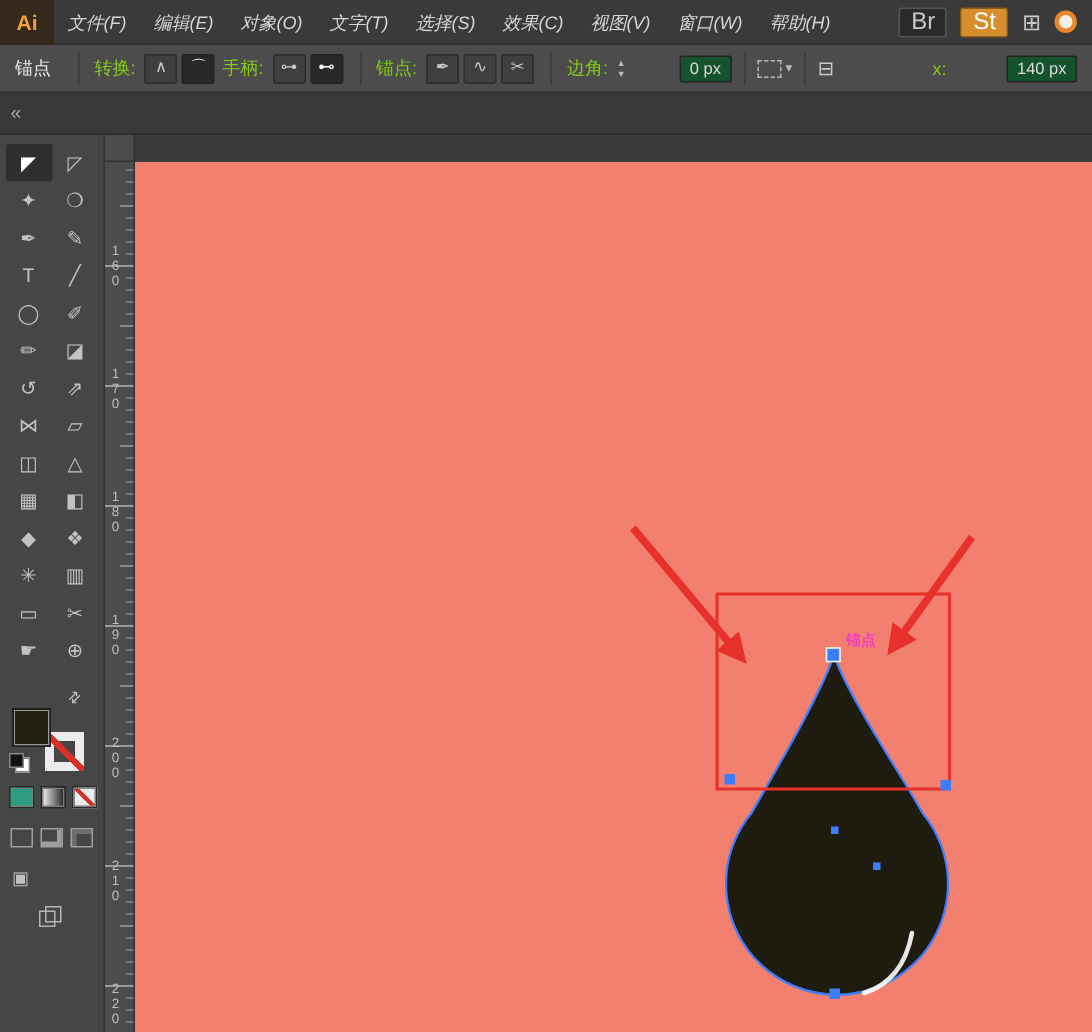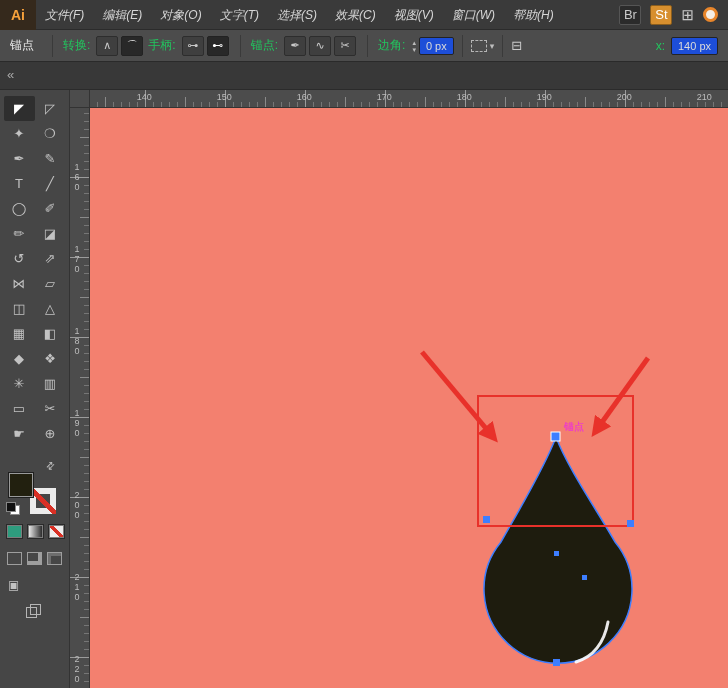--- a/index.html
+++ b/index.html
@@ -4,36 +4,36 @@
 <style>
   html,body{margin:0;padding:0;background:#2b2b2b;}
   *{box-sizing:border-box;font-family:"Liberation Sans","DejaVu Sans",sans-serif;}
   #app{position:relative;width:728px;height:688px;background:#3A3A3A;overflow:hidden;}
 
   
   .menu-bar{position:absolute;left:0;top:0;width:728px;height:30px;background:#3A3A3A;display:flex;align-items:center;border-bottom:1px solid #2B2B2B;}
   .ai-logo{width:36px;height:30px;background:#35291C;color:#F7A13B;font-weight:bold;font-size:14px;display:flex;align-items:center;justify-content:center;}
   .menu-item{color:#D6D6D6;font-size:12px;padding:0 9px;height:30px;line-height:30px;cursor:default;}
   .menu-right{margin-left:auto;display:flex;align-items:center;gap:9px;padding-right:10px;}
-  .sq-icon{width:22px;height:20px;font-size:13px;display:flex;align-items:center;justify-content:center;border-radius:2px;}
+  .sq-icon{width:32px;height:20px;font-size:16px;display:flex;align-items:center;justify-content:center;border-radius:2px;}
   .br-icon{background:#2B2B2B;border:1px solid #555;color:#C9C9C9;}
   .st-icon{background:#D78F2E;color:#FFFFFF;border:1px solid #8a5d1d;}
   .ws-icon{color:#C9C9C9;font-size:15px;}
   .cc-icon{width:15px;height:15px;border:3px solid #E8862B;border-radius:50%;background:#F5EFE6;}
 
   
   .control-bar{position:absolute;left:0;top:30px;width:728px;height:32px;background:#4C4C4C;display:flex;align-items:center;padding:0 8px;border-bottom:1px solid #2A2A2A;}
-  .clabel{color:#22c55e;font-size:12px;margin:0 6px 0 2px;white-space:nowrap;}
+  .clabel{color:#84cc16;font-size:12px;margin:0 6px 0 2px;white-space:nowrap;}
   .context{color:#EAEAEA;margin-right:10px;}
   .sep{width:1px;height:22px;background:#3A3A3A;margin:0 8px;flex:0 0 1px;}
   .cbtn{width:22px;height:20px;background:#3F3F3F;border:1px solid #2D2D2D;border-radius:2px;color:#C9C9C9;font-size:11px;line-height:17px;text-align:center;margin-right:3px;padding:0;}
   .cbtn.pressed{background:#282828;color:#FFFFFF;border-color:#222;}
   .corner-link{cursor:pointer;}
   .spin{display:flex;flex-direction:column;color:#BDBDBD;font-size:7px;line-height:7px;margin:0 3px 0 1px;}
-  .field{background:#1d4ed8;border:1px solid #232323;color:#DADADA;font-size:11px;height:18px;line-height:16px;padding:0 6px;border-radius:2px;white-space:nowrap;}
+  .field{background:#14532d;border:1px solid #232323;color:#DADADA;font-size:11px;height:18px;line-height:16px;padding:0 6px;border-radius:2px;white-space:nowrap;margin-left:34px;}
   .dashed-icon{width:16px;height:12px;border:1px dashed #B5B5B5;margin-right:3px;}
   .chev{color:#BDBDBD;font-size:9px;}
   .ref-icon{color:#C9C9C9;font-size:13px;}
   .x-group{margin-left:auto;display:flex;align-items:center;margin-right:2px;}
 
   
   .tab-bar{position:absolute;left:0;top:62px;width:728px;height:28px;background:#383838;border-bottom:1px solid #2B2B2B;}
   .collapse{position:absolute;left:7px;top:5px;color:#A8A8A8;font-size:13px;background:none;border:none;padding:0;}
   .doc-tab{position:absolute;left:78px;top:0;height:28px;background:#4C4C4C;color:#CCCCCC;font-size:12px;display:flex;align-items:center;padding:0 10px;border-right:1px solid #2C2C2C;border-left:1px solid #2C2C2C;}
   .tab-close{margin-left:12px;color:#A9A9A9;font-size:13px;cursor:pointer;}
@@ -255,30 +255,20 @@
     <div class="dm-row">
       <span class="dm"></span>
       <span class="dm b"></span>
       <span class="dm c"></span>
     </div>
     <button class="screen-mode">▣</button>
     <span class="dbl-square"></span>
   </div>
 
   <div class="ruler-corner"></div>
-  <div class="h-ruler" id="h-ruler">
-      <span class="hnum" style="left: 55px;">140</span>
-      <span class="hnum" style="left: 135px;">150</span>
-      <span class="hnum" style="left: 215px;">160</span>
-      <span class="hnum" style="left: 295px;">170</span>
-      <span class="hnum" style="left: 375px;">180</span>
-      <span class="hnum" style="left: 455px;">190</span>
-      <span class="hnum" style="left: 535px;">200</span>
-      <span class="hnum" style="left: 615px;">210</span>
-    </div>
   <div class="v-ruler" id="v-ruler">
       <div class="vnum" style="top: 54px;">
         <div class="vdigit">1</div>
         <div class="vdigit">6</div>
         <div class="vdigit">0</div>
       </div>
       <div class="vnum" style="top: 136px;">
         <div class="vdigit">1</div>
         <div class="vdigit">7</div>
         <div class="vdigit">0</div>

